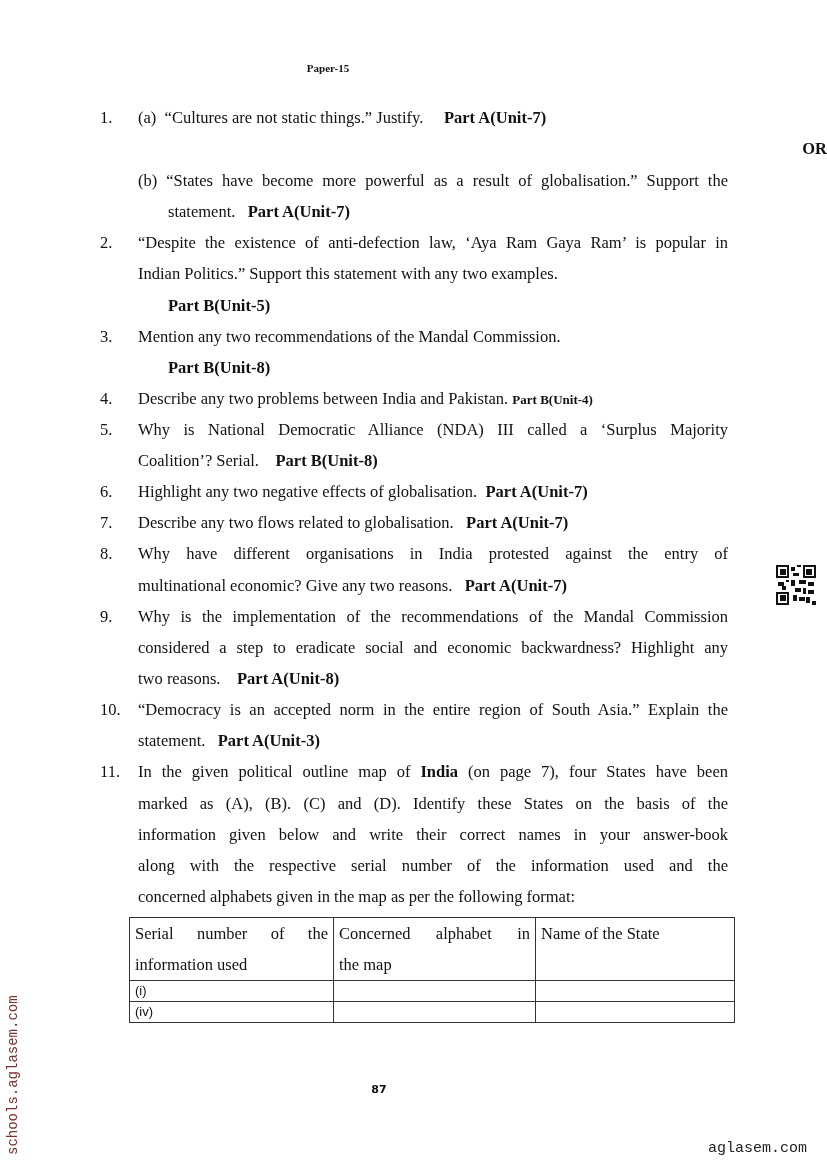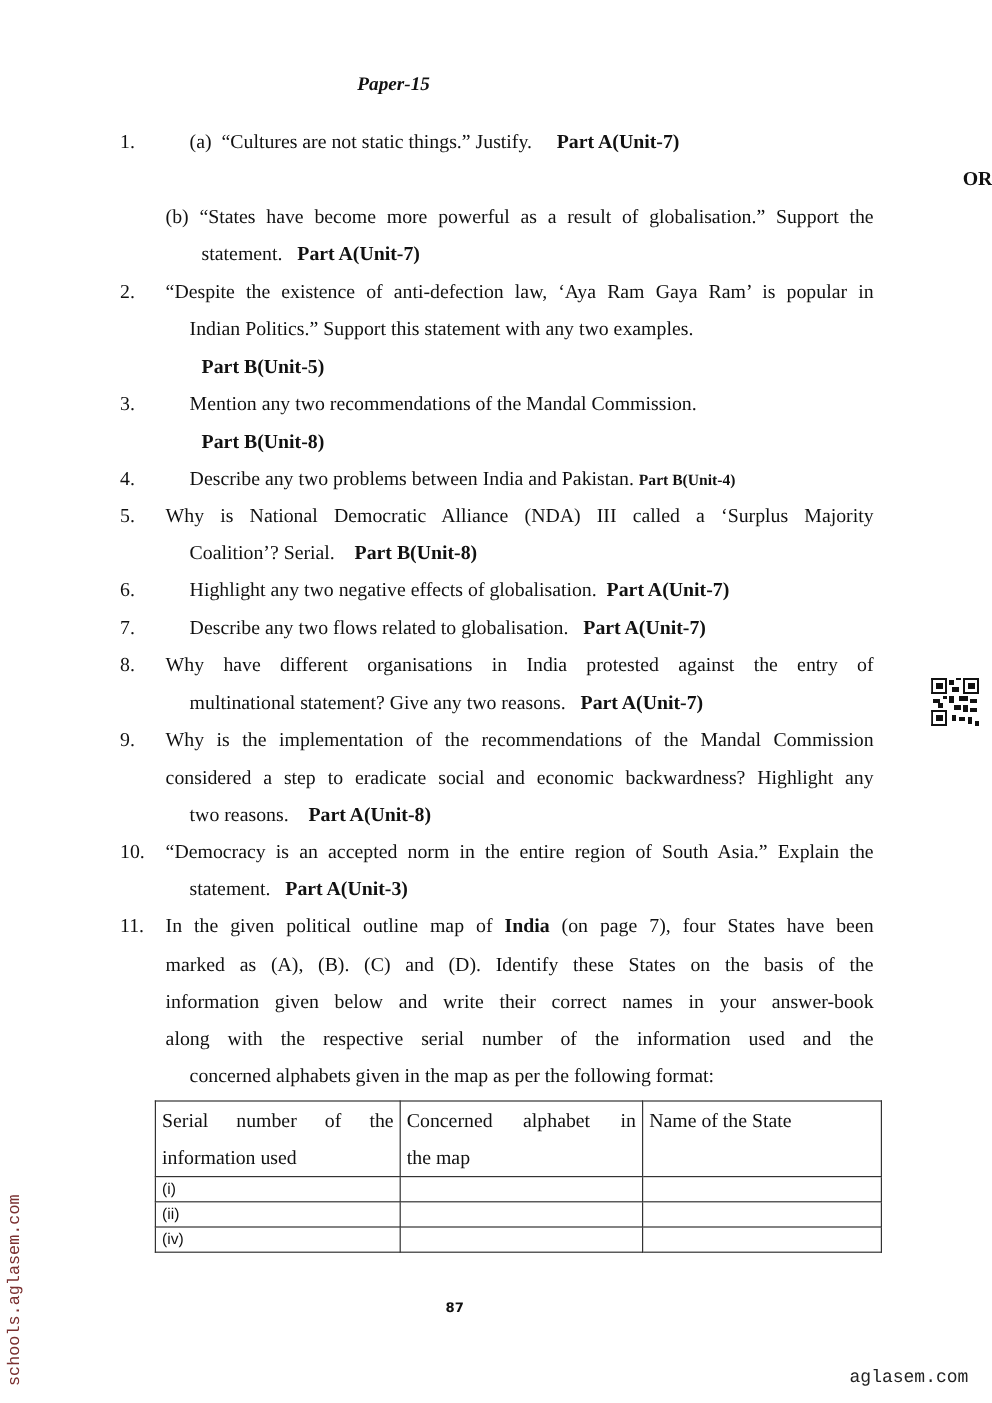--- a/index.html
+++ b/index.html
@@ -3,25 +3,25 @@
 <meta charset="utf-8">
 <style>
   html, body { margin: 0; padding: 0; background: #ffffff; }
   body {
     width: 827px; height: 1169px; position: relative; overflow: hidden;
     font-family: "Liberation Serif", "DejaVu Serif", serif;
     color: #111111; font-size: 16.5px;
   }
   .title {
     position: absolute; top: 62px; left: 0; width: 656px; text-align: center;
-    font-weight: bold; font-size: 16px; font-style: italic;
+    font-weight: bold; font-size: 11px;
   }
   .line { position: absolute; left: 0; white-space: nowrap; height: 22px; line-height: 22px; }
   .num { position: absolute; left: 100px; }
-  .txt { position: absolute; left: 138px; margin-left: 20px; }
+  .txt { position: absolute; left: 138px; }
   .txt2 { position: absolute; left: 168px; }
   .just { position: absolute; left: 138px; width: 590px; text-align: justify; text-align-last: justify; }
   b { font-weight: bold; }
   .small-b { font-weight: bold; font-size: 13px; }
   .or { position: absolute; left: 0; width: 827px; text-align: right; font-weight: bold; }
 
   table.fmt {
     position: absolute; left: 129px; top: 917px; width: 606px;
     border-collapse: collapse; font-size: 16.5px;
   }
@@ -136,21 +136,21 @@
   </span>
 
 </div>
 
 <div class="line" style="top:543px;">
   <span class="num">8.</span>
   <span class="just">Why have different organisations in India protested against the entry of</span>
 </div>
 <div class="line" style="top:575px;">
   <span class="txt">
-    <span>multinational statement? Give any two reasons.</span>&nbsp;&nbsp;
+    <span>multinational economic? Give any two reasons.</span>&nbsp;&nbsp;
     <b>Part A(Unit-7)</b>
   </span>
 
 </div>
 
 <div class="line" style="top:606px;">
   <span class="num">9.</span>
   <span class="just">Why is the implementation of the recommendations of the Mandal Commission</span>
 </div>
 <div class="line" style="top:637px;">
@@ -203,25 +203,20 @@
     <th style="width:191px;" class="hj">
       <span class="first">Concerned alphabet in</span>
       <span>the map</span>
     </th>
     <th>
       <span>Name of the State</span>
     </th>
   </tr>
   <tr>
     <td>(i)</td>
-    <td></td>
-    <td></td>
-  </tr>
-  <tr>
-    <td>(ii)</td>
     <td></td>
     <td></td>
   </tr>
   <tr>
     <td>(iv)</td>
     <td></td>
     <td></td>
   </tr>
 </tbody>
   </table>

